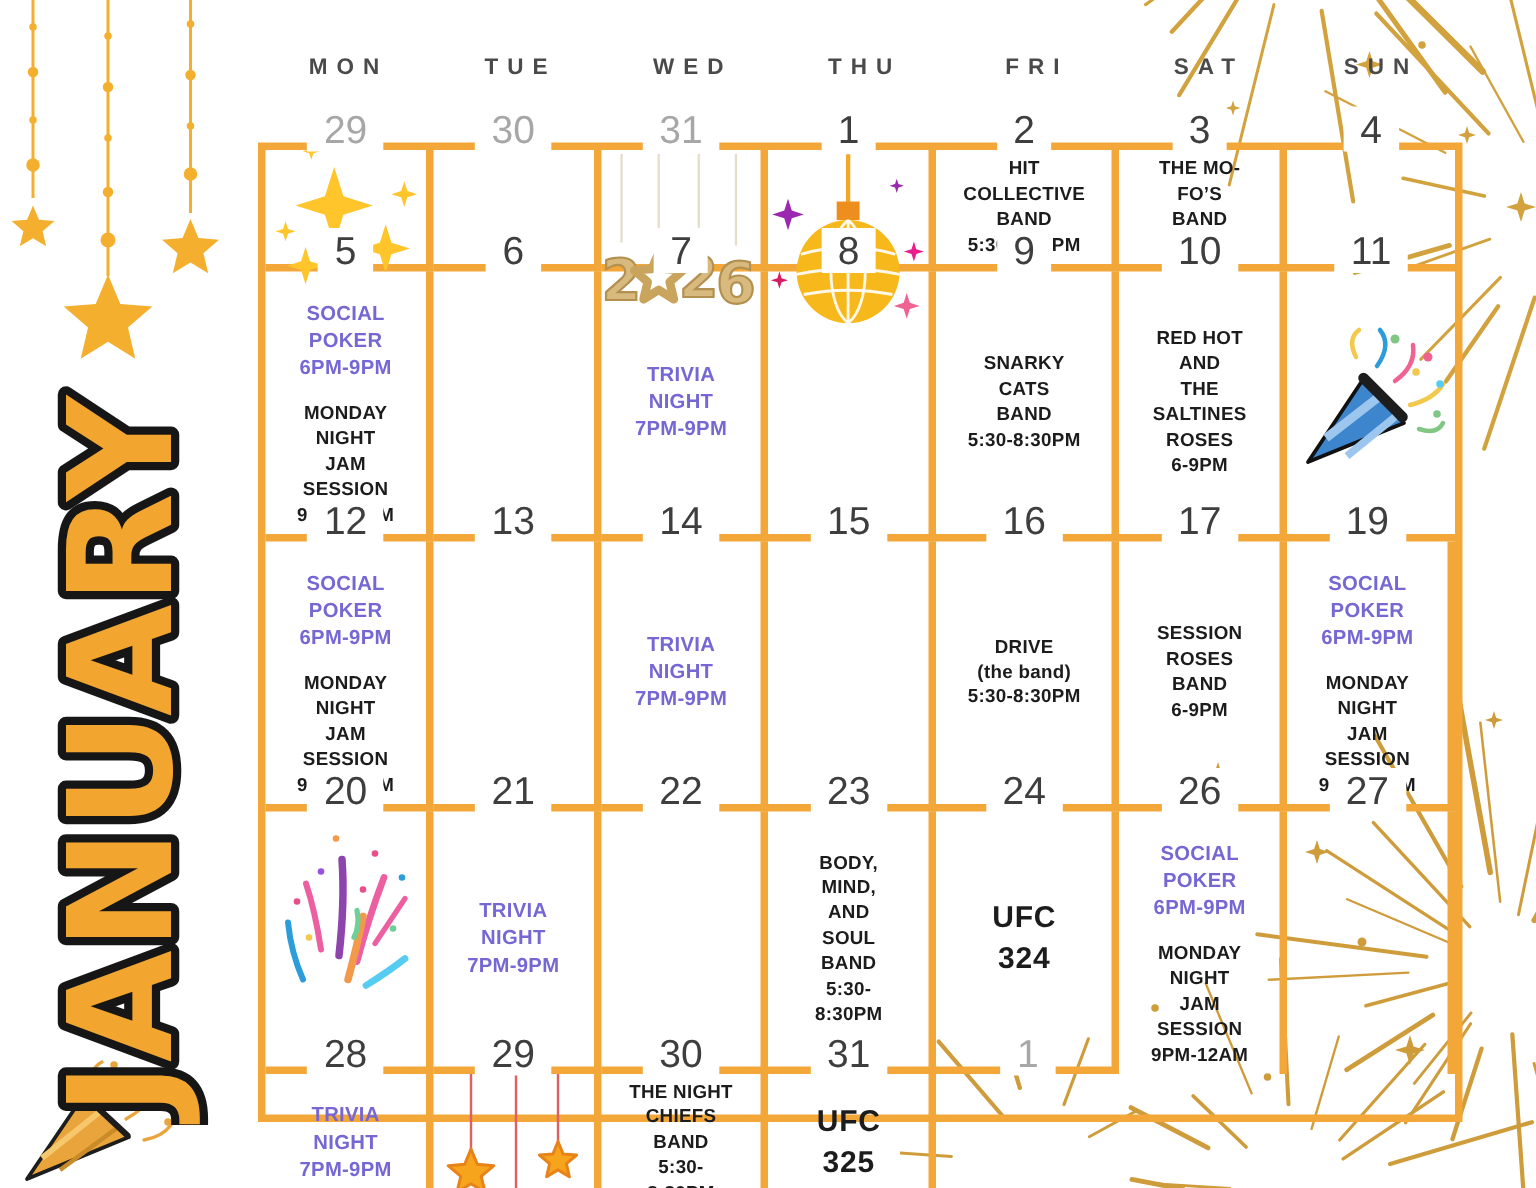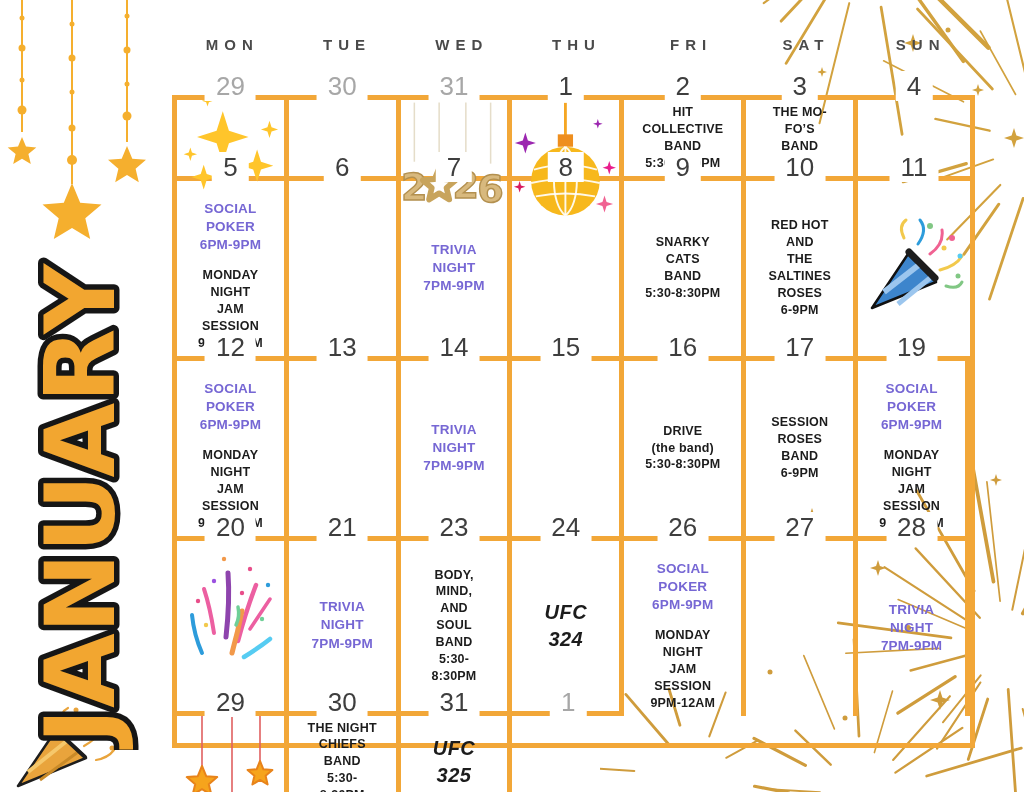--- a/index.html
+++ b/index.html
@@ -35,21 +35,21 @@
   .cell.top-align{justify-content:flex-start;padding-top:19px;gap:13px}
   .date-badge{
     position:absolute;top:-29px;left:50%;transform:translateX(-50%);
     height:30px;line-height:31px;background:#fff;padding:0 11px;
     font-size:26px;color:var(--date);z-index:5;white-space:nowrap;
   }
   .date-badge.muted{color:var(--muted)}
   .event{line-height:1.35;letter-spacing:.2px}
   .event.dark{font-weight:bold;font-size:12.5px;color:var(--ink)}
   .event.purple{font-weight:bold;font-size:13.5px;color:var(--purple)}
-  .event.ufc{font-weight:bold;font-style:italic;font-size:20px;color:var(--ink);letter-spacing:.5px}
+  .event.ufc{font-weight:bold;font-size:20px;color:var(--ink);letter-spacing:.5px}
   .icon-wrap{position:absolute;left:0;right:0;top:0;bottom:0;display:flex;justify-content:center;pointer-events:none}
   .icon-wrap.w-top{align-items:flex-start}
   .icon-wrap.w-center{align-items:center}
   .month-title{position:absolute;left:2px;top:250px;z-index:1}
 </style>
 </head>
 <body>
 
 <div class="decor" id="deco-hanging-stars" style="left:0;top:0"><svg width="165" height="250" viewBox="0 0 165 250">
    <g stroke="#F5AF2E" stroke-width="2">
@@ -462,20 +462,23 @@
       </div>
     </div>
     <div class="cell">
       <div class="date-badge">21</div>
       <div class="event purple">
         <div>TRIVIA NIGHT</div>
         <div>7PM-9PM</div>
       </div>
     </div>
     <div class="cell">
+      <div class="date-badge">22</div>
+    </div>
+    <div class="cell">
       <div class="date-badge">23</div>
       <div class="event dark">
         <div>BODY, MIND,</div>
         <div>AND</div>
         <div>SOUL BAND</div>
         <div>5:30-8:30PM</div>
       </div>
     </div>
     <div class="cell">
       <div class="date-badge">24</div>

